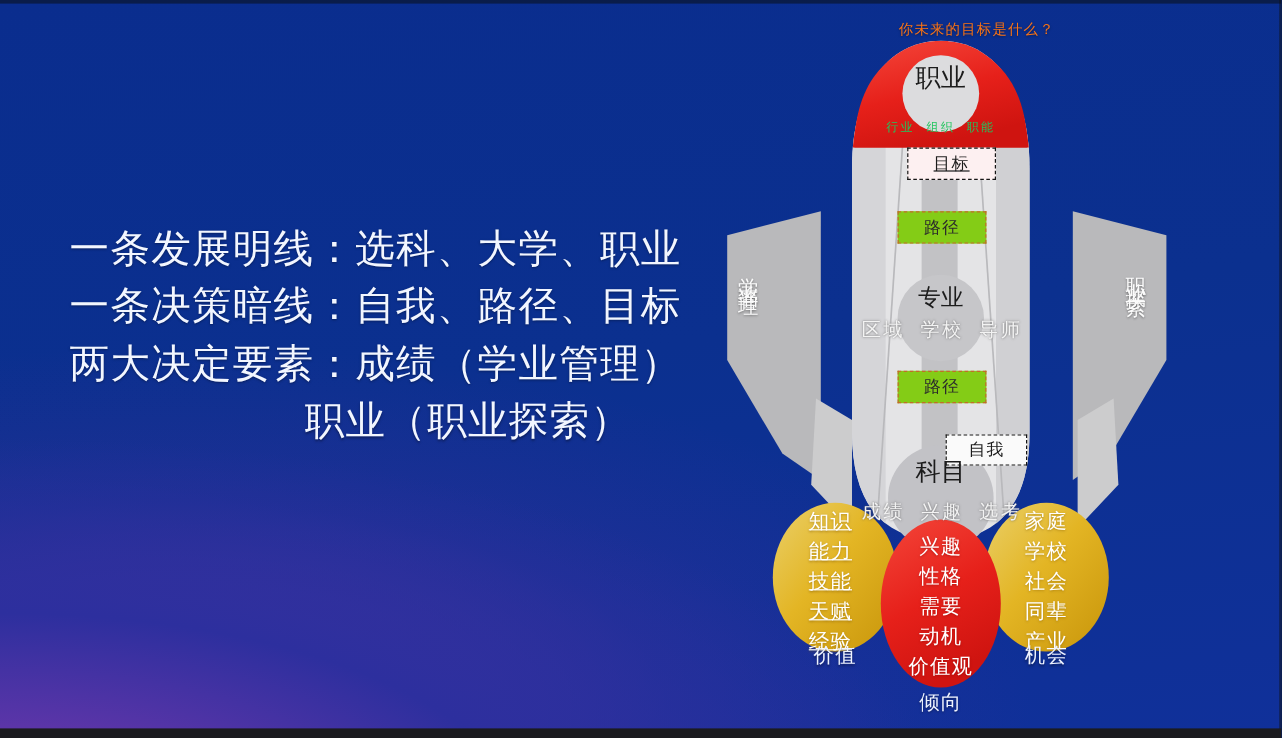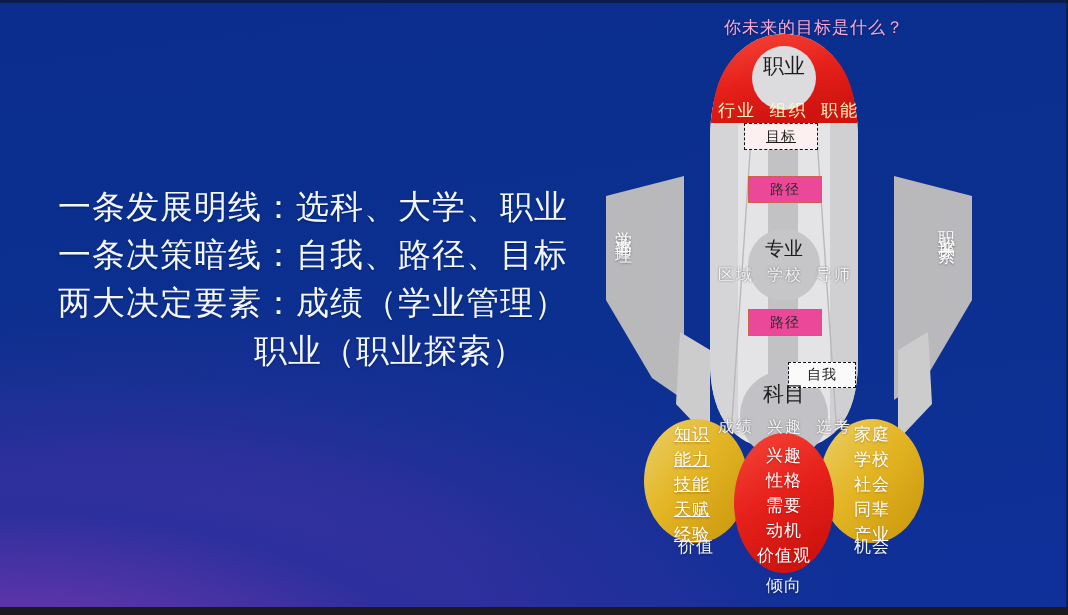--- a/index.html
+++ b/index.html
@@ -31,38 +31,38 @@
     text-shadow:0 1px 2px rgba(0,0,0,.35);
     white-space:nowrap;
   }
   #left-text .ln{display:block;}
   #left-text .ln.indent{padding-left:196px;}
 
   
   #diagram{position:absolute;left:560px;top:0;width:508px;height:615px;}
   #diagram-title{
     position:absolute;left:0;right:0;top:16px;
-    text-align:center;color:#f9a8d4;font-size:17px;letter-spacing:1px;
+    text-align:center;color:#f97316;font-size:12px;letter-spacing:1px;
     text-shadow:0 1px 2px rgba(0,0,0,.4);
   }
   #rocket-svg{position:absolute;left:0;top:0;width:508px;height:615px;}
 
   
   .dlabel{position:absolute;color:#fff;text-align:center;white-space:nowrap;}
 
   .node-title{color:#1c1c1c;font-weight:normal;}
-  .tiny-red{color:#fef9c3;font-size:17px;letter-spacing:2px;}
+  .tiny-red{color:#22c55e;font-size:10px;letter-spacing:2px;}
   .tiny-grey{color:#f3f3f3;font-size:16px;letter-spacing:2px;text-shadow:0 0 2px rgba(90,90,90,.9);}
 
   .chipbox{
     position:absolute;display:flex;align-items:center;justify-content:center;
     font-size:14px;color:#1b1b1b;letter-spacing:1px;
   }
   .chip-goal{background:#fdf0f1;border:1.6px dashed #141414;}
-  .chip-path{background:#ec4899;border:1.6px dashed #c26c2a;color:#2b2b2b;}
+  .chip-path{background:#84cc16;border:1.6px dashed #c26c2a;color:#2b2b2b;}
   .chip-self{background:#fafafa;border:1.6px dashed #141414;}
 
   .fin-text{
     position:absolute;writing-mode:vertical-rl;text-orientation:upright;
     color:#ffffff;font-size:17px;letter-spacing:5px;opacity:.95;
     text-shadow:0 1px 2px rgba(60,60,60,.6);
   }
 
   .ell-words{
     position:absolute;text-align:center;color:#ffffff;
@@ -154,21 +154,21 @@
     <div class="dlabel node-title" style="left:184px;top:54px;width:80px;font-size:21px;line-height:24px;">
       <span>职业</span>
     </div>
 
     <div class="dlabel tiny-red" style="left:158px;top:99px;width:132px;">
       <span>行业</span>&nbsp;
       <span>组织</span>&nbsp;
       <span>职能</span>
     </div>
 
-    <div class="chipbox chip-goal" style="left:184px;top:123px;width:72px;height:25px;text-decoration:underline;">
+    <div class="chipbox chip-goal" style="left:196px;top:123px;width:72px;height:25px;text-decoration:underline;">
       <span>目标</span>
     </div>
 
     <div class="chipbox chip-path" style="left:188px;top:176px;width:72px;height:25px;">
       <span>路径</span>
     </div>
 
     <div class="dlabel node-title" style="left:184px;top:238px;width:80px;font-size:19px;line-height:22px;">
       <span>专业</span>
     </div>

